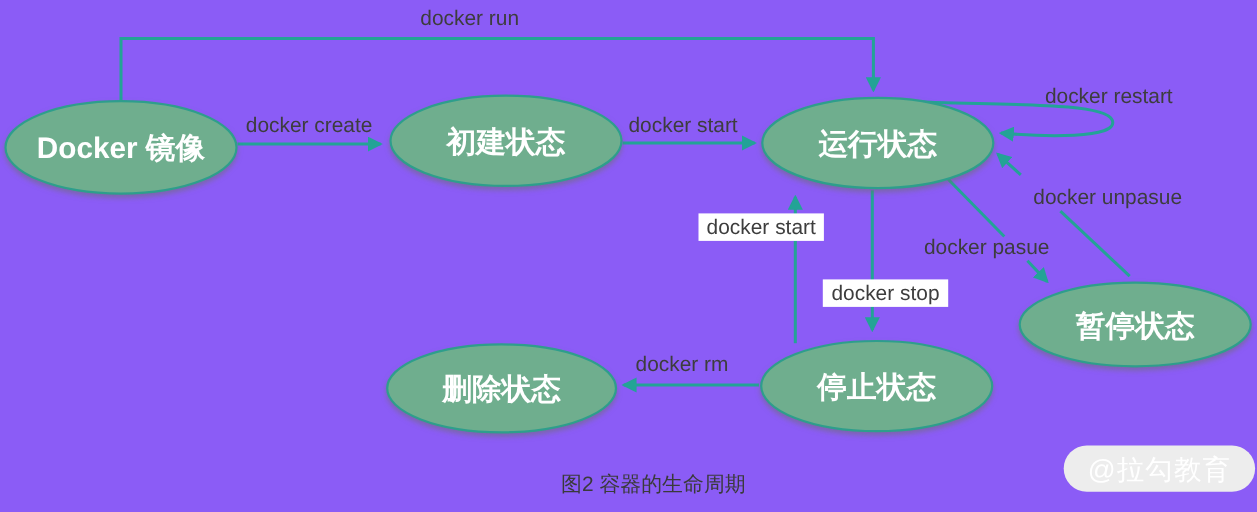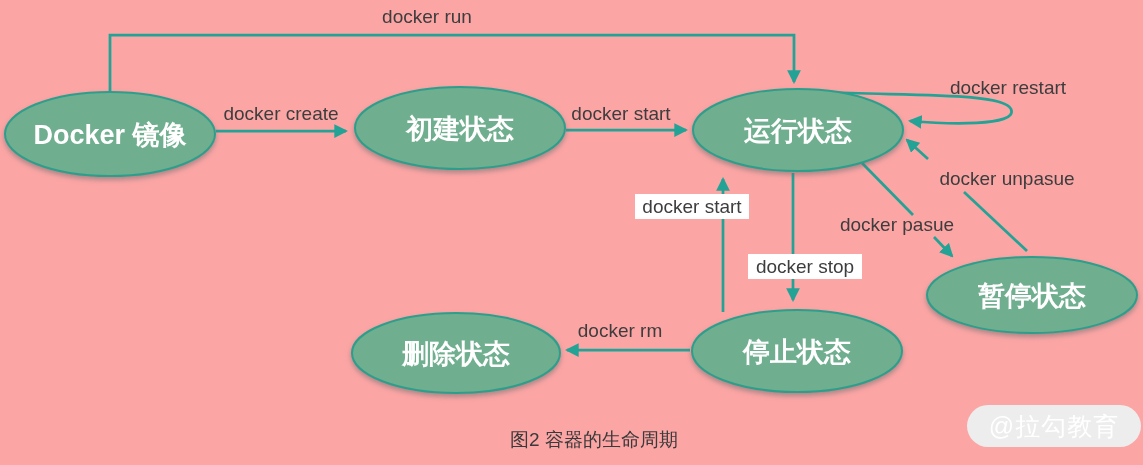--- a/index.html
+++ b/index.html
@@ -1,19 +1,19 @@
 <!DOCTYPE html>
 <html><head>
 <meta charset="utf-8">
 <style>
   html,body{margin:0;padding:0;background:#ffffff;}
   .canvas{
     position:relative;
     width:1143px;height:465px;
-    background:#fca5a5;
+    background:#8b5cf6;
     font-family:"Liberation Sans","DejaVu Sans",sans-serif;
     overflow:hidden;
   }
   svg{position:absolute;left:0;top:0;}
   .edge{
     stroke:#23a396;
     stroke-width:2.75;
     fill:none;
   }
   .node-ellipse{

